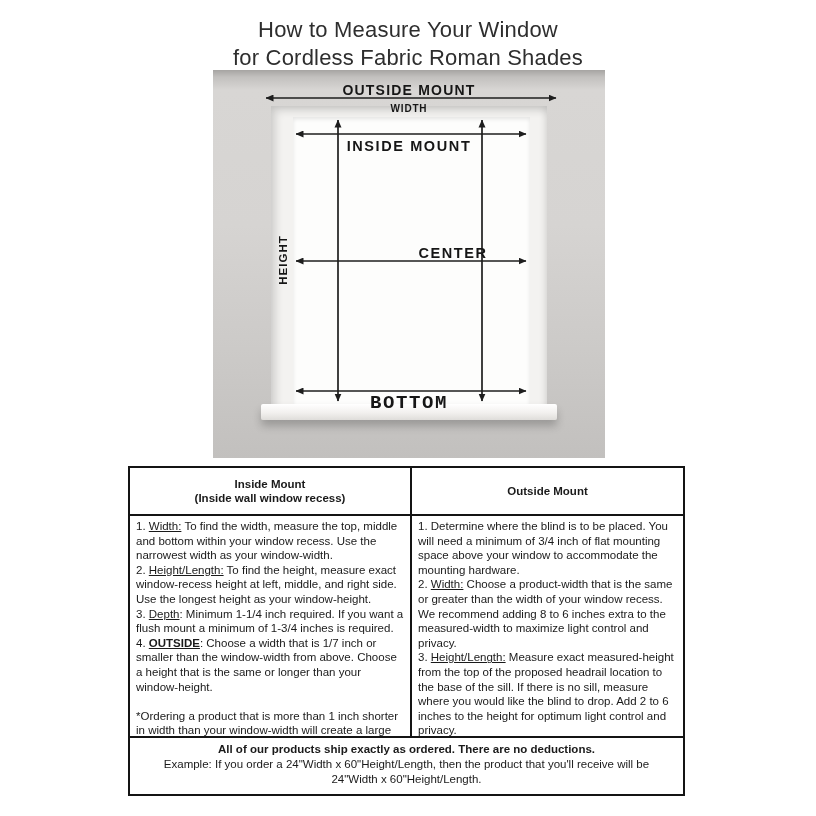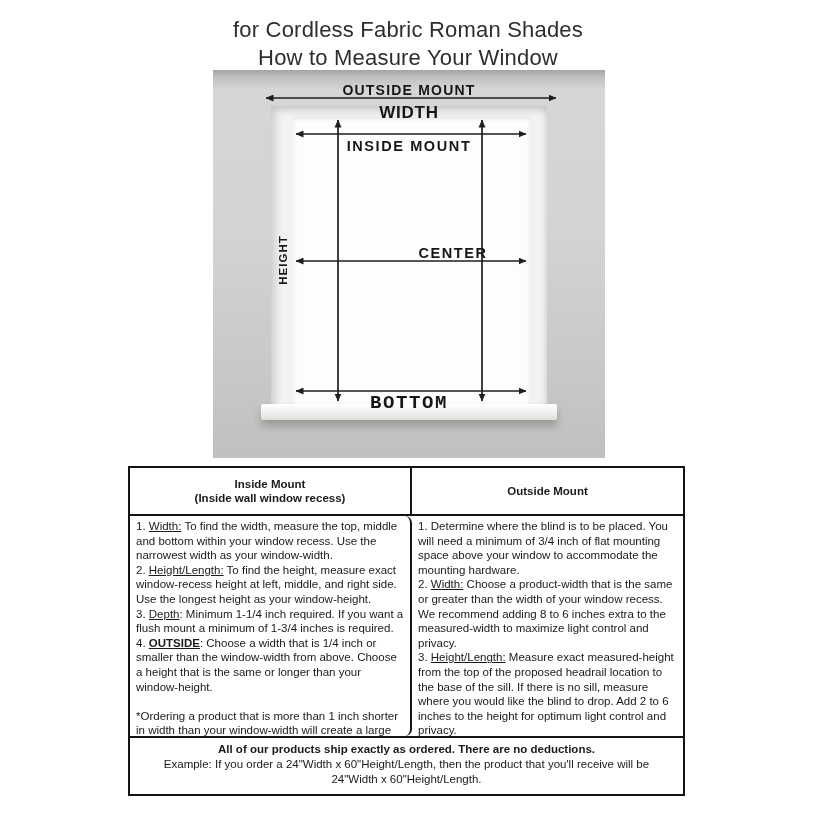--- a/index.html
+++ b/index.html
@@ -19,53 +19,53 @@
   .recess{position:absolute;left:80px;top:47px;width:237px;height:288px;
           background:#fdfdfc;box-shadow:inset 0 2px 4px rgba(0,0,0,0.10);}
   .sill{position:absolute;left:48px;top:334px;width:296px;height:16px;
         background:linear-gradient(180deg,#ffffff 0%,#f2f0ee 55%,#dfddda 100%);
         border-radius:2px;box-shadow:0 6px 9px rgba(0,0,0,0.22);}
   .arrows{position:absolute;left:0;top:0;width:392px;height:388px;}
 
   .lbl{position:absolute;left:0;width:392px;text-align:center;color:#161616;
        font-weight:bold;white-space:nowrap;}
   .lbl.outside{top:12px;font-size:14px;letter-spacing:1.2px;}
-  .lbl.width{top:33px;font-size:17px;letter-spacing:.8px;}
+  .lbl.width{top:33px;font-size:10px;letter-spacing:.8px;}
   .lbl.inside{top:68px;font-size:14.5px;letter-spacing:1.6px;}
   .lbl.center{top:175px;font-size:14.5px;letter-spacing:1.6px;padding-left:44px;}
   .lbl.bottom{top:322px;font-size:19px;letter-spacing:1.6px;font-family:Liberation Mono, monospace;}
   .lbl.height{left:70px;top:190px;width:auto;transform:translate(-50%,-50%) rotate(-90deg);
               font-size:11.5px;letter-spacing:1px;}
 
   
   .mtable{position:absolute;left:128px;top:466px;width:557px;box-sizing:border-box;
           border:2px solid #141414;font-size:11.5px;background:#fff;}
   .trow{display:flex;}
   .trow.head{border-bottom:2px solid #141414;}
   .cell{box-sizing:border-box;}
   .cell.l{width:282px;border-right:2px solid #141414;}
   .cell.r{flex:1;}
   .head .cell{display:flex;flex-direction:column;justify-content:center;text-align:center;
               font-weight:bold;line-height:14px;padding:4px 6px;min-height:46px;}
-  .body .cell{padding:3px 6px 4px 6px;line-height:14.6px;height:220px;overflow:hidden;border-radius:7px;}
+  .body .cell{padding:3px 6px 4px 6px;line-height:14.6px;height:220px;overflow:hidden;}
   .item{margin:0;}
   .note{margin-top:14.5px;}
   .u{text-decoration:underline;}
   .bu{font-weight:bold;text-decoration:underline;}
   .tfoot{border-top:2px solid #141414;text-align:center;padding:4px 3px 6px;line-height:15.2px;}
   .tfoot .bold{font-weight:bold;}
 </style>
 </head>
 <body>
 
 <div class="page">
 
   <div class="title">
+    <div>How to Measure Your Window</div>
     <div>for Cordless Fabric Roman Shades</div>
-    <div>How to Measure Your Window</div>
   </div>
 
   <div class="photo">
     <div class="frame"></div>
     <div class="recess"></div>
     <div class="sill"></div>
 
     <svg class="arrows" viewBox="0 0 392 388">
       <defs>
         <marker id="ahE" markerWidth="10" markerHeight="8" refX="7.5" refY="3.5" orient="auto" markerUnits="userSpaceOnUse">
@@ -103,21 +103,21 @@
       <div class="cell r">
         <div>Outside Mount</div>
       </div>
     </div>
 
     <div class="trow body">
       <div class="cell l">
         <p class="item"><span>1. </span><span class="u">Width:</span><span> To find the width, measure the top, middle and bottom within your window recess. Use the narrowest width as your window-width.</span></p>
         <p class="item"><span>2. </span><span class="u">Height/Length:</span><span> To find the height, measure exact window-recess height at left, middle, and right side. Use the longest height as your window-height.</span></p>
         <p class="item"><span>3. </span><span class="u">Depth</span><span>: Minimum 1-1/4 inch required. If you want a flush mount a minimum of 1-3/4 inches is required.</span></p>
-        <p class="item"><span>4. </span><span class="bu">OUTSIDE</span><span>: Choose a width that is 1/4 inch or smaller than the window-width from above. Choose a height that is the same or longer than your window-height.</span></p>
+        <p class="item"><span>4. </span><span class="bu">OUTSIDE</span><span>: Choose a width that is 1/7 inch or smaller than the window-width from above. Choose a height that is the same or longer than your window-height.</span></p>
         <p class="item note"><span>*Ordering a product that is more than 1 inch shorter in width than your window-width will create a large light gap, so think about what will satisfy your need.</span></p>
       </div>
       <div class="cell r">
         <p class="item"><span>1. </span><span></span><span>Determine where the blind is to be placed. You will need a minimum of 3/4 inch of flat mounting space above your window to accommodate the mounting hardware.</span></p>
         <p class="item"><span>2. </span><span class="u">Width:</span><span> Choose a product-width that is the same or greater than the width of your window recess. We recommend adding 8 to 6 inches extra to the measured-width to maximize light control and privacy.</span></p>
         <p class="item"><span>3. </span><span class="u">Height/Length:</span><span> Measure exact measured-height from the top of the proposed headrail location to the base of the sill. If there is no sill, measure where you would like the blind to drop. Add 2 to 6 inches to the height for optimum light control and privacy.</span></p>
 
       </div>
     </div>
 

